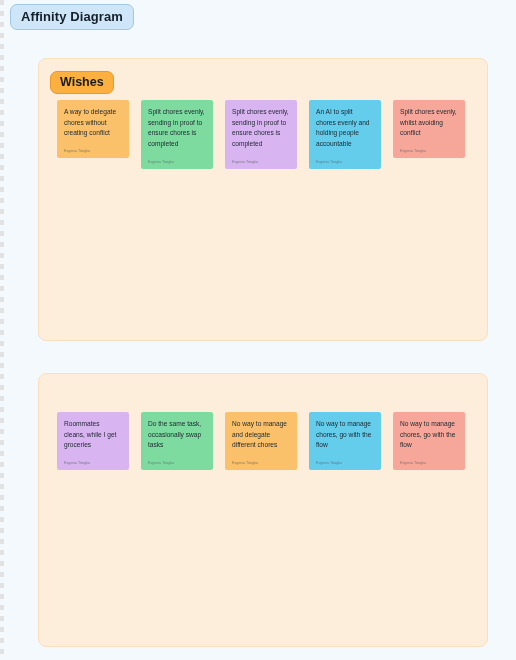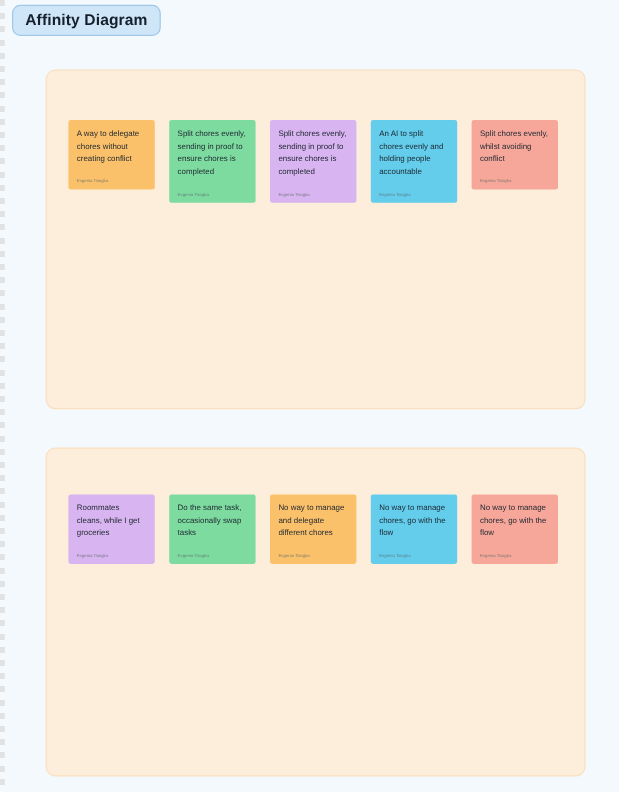--- a/index.html
+++ b/index.html
@@ -125,20 +125,21 @@
 </head>
 <body>
 
 <div class="left-rail"></div>
 
 <div class="canvas">
 
   <div class="title-chip">Affinity Diagram</div>
 
   <div class="group group--wishes">
+    <div class="group-chip">Wishes</div>
     <div class="notes-row">
 
       <div class="note note--orange">
         <div class="note-text">A way to delegate chores without creating conflict</div>
         <div class="note-author">Evgenia Tsiogka</div>
       </div>
 
       <div class="note note--green">
         <div class="note-text">Split chores evenly, sending in proof to ensure chores is completed</div>
         <div class="note-author">Evgenia Tsiogka</div>

